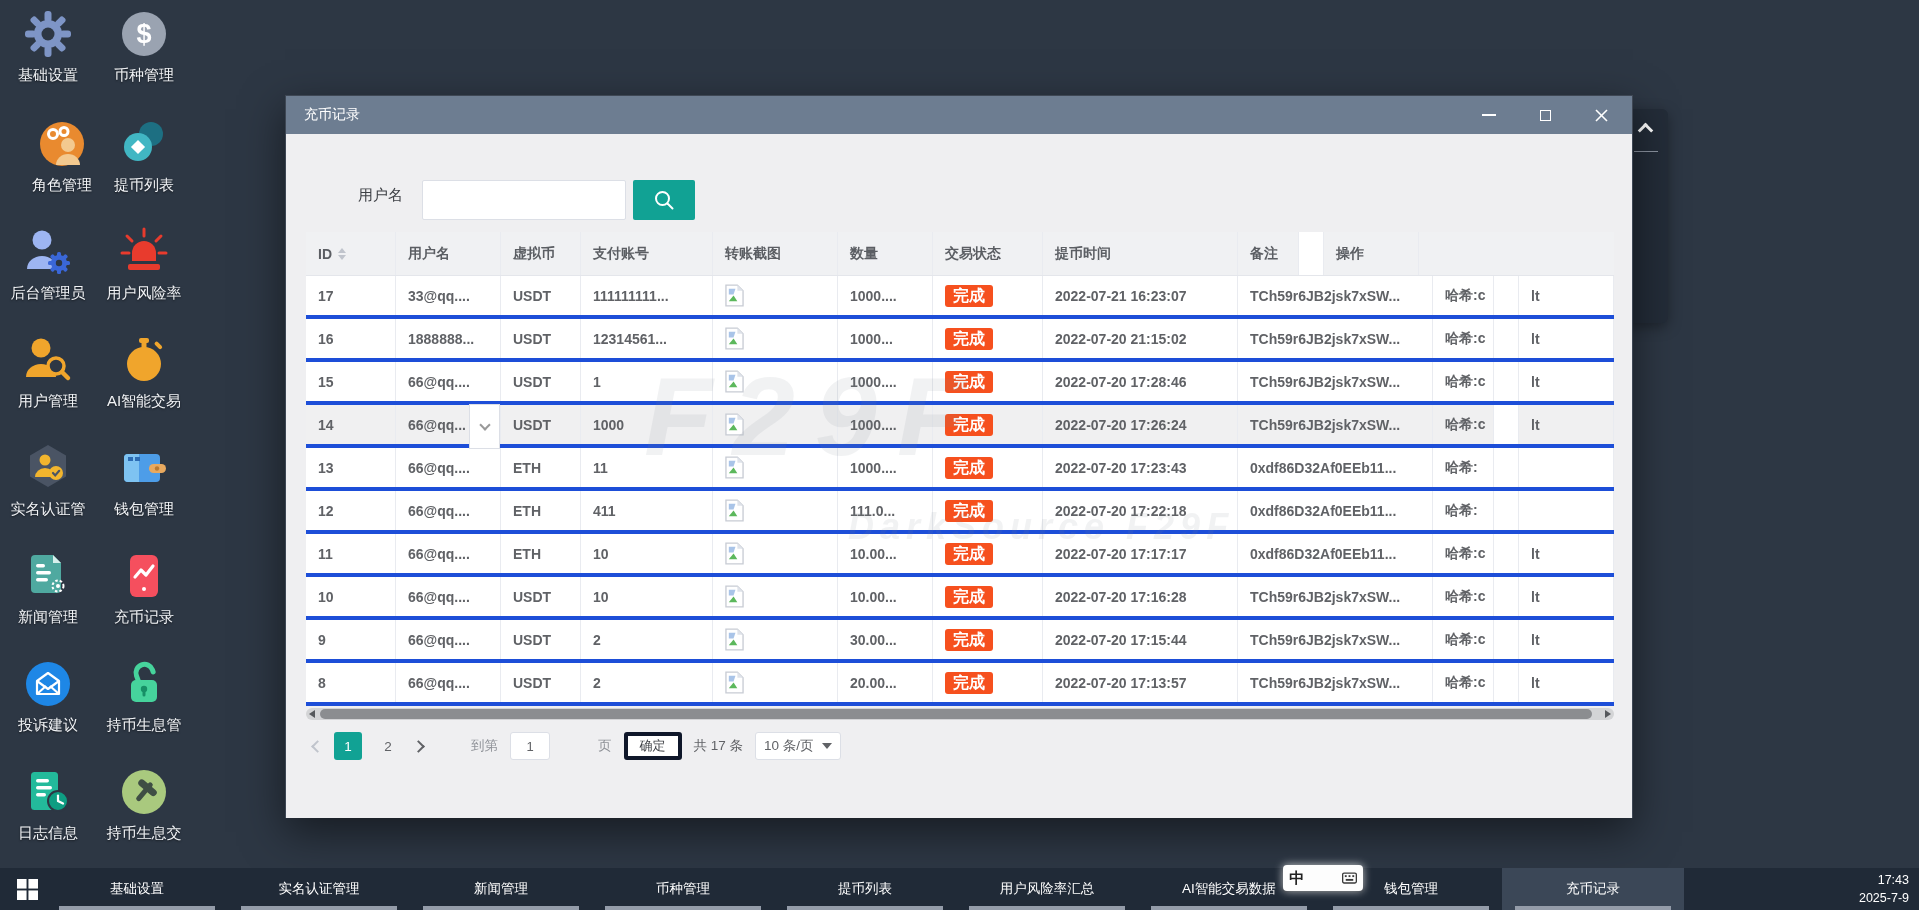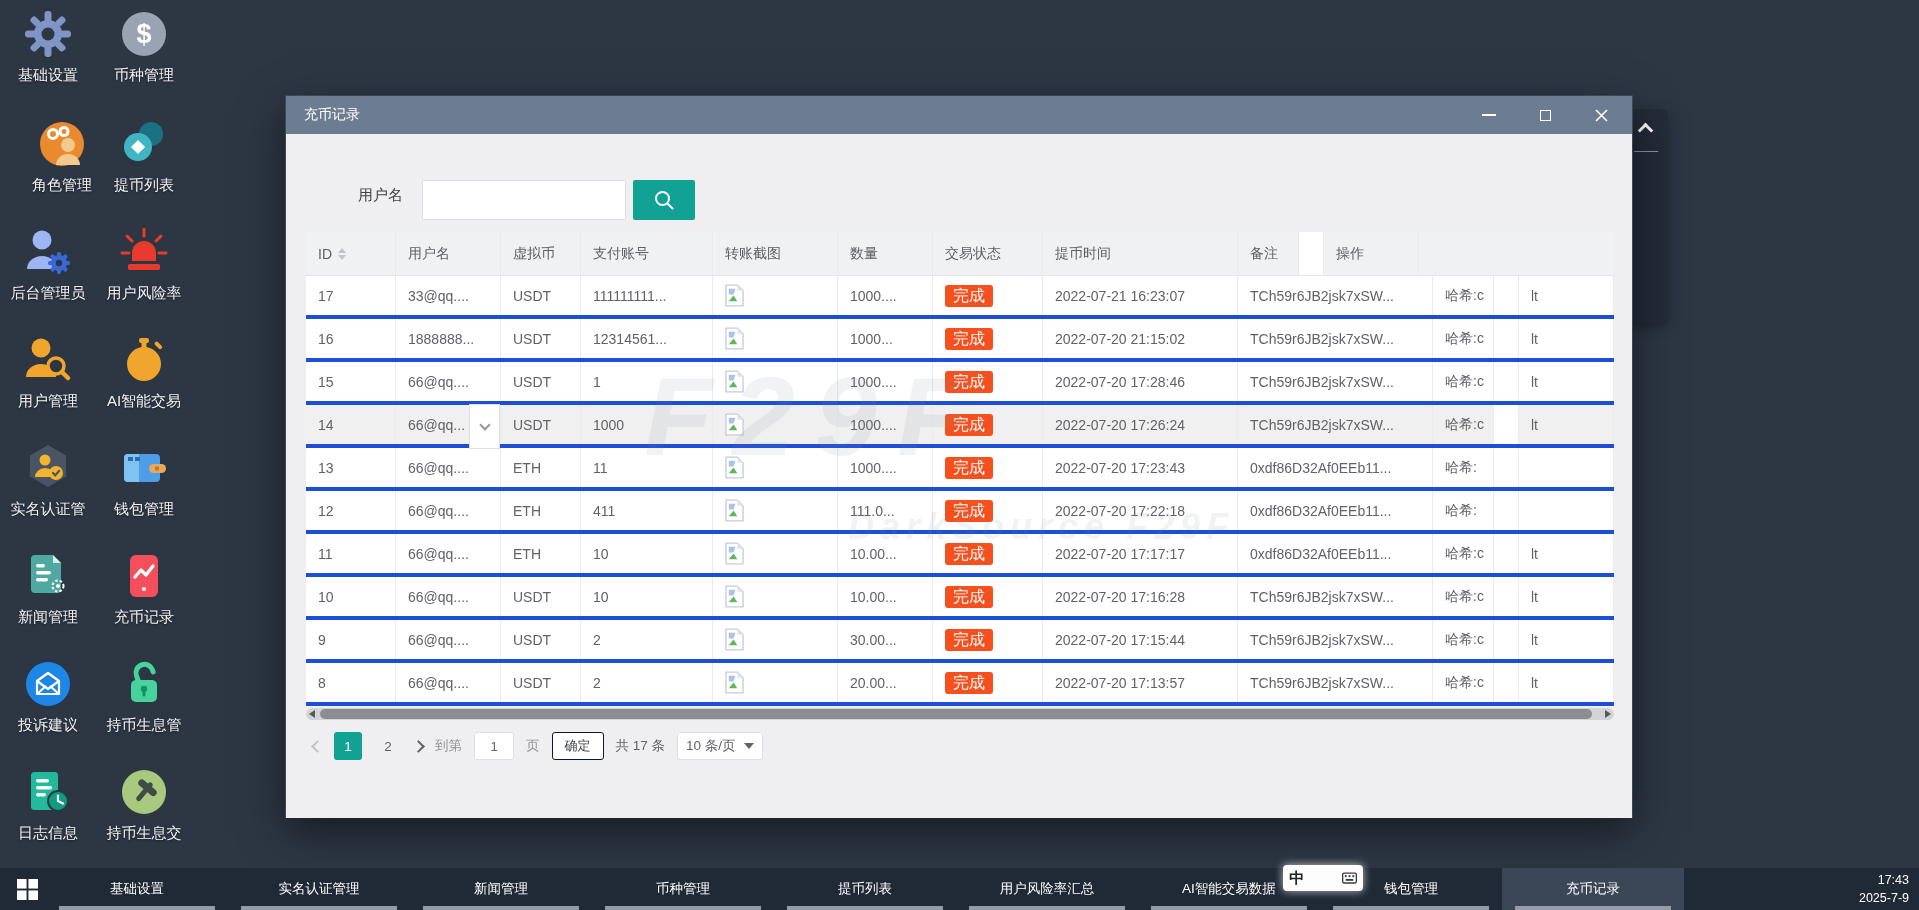--- a/index.html
+++ b/index.html
@@ -35,21 +35,21 @@
     border:1px solid #dcdfe6; border-radius:2px; padding:0 10px; font-size:14px; color:#333; }
   .search-btn { position:absolute; left:347px; top:46px; width:62px; height:40px; background:#11a294;
     border:none; border-radius:2px; display:flex; align-items:center; justify-content:center; cursor:pointer; }
 
   
   .wm { position:absolute; color:rgba(125,135,150,.11); font-style:italic; font-weight:bold; pointer-events:none; z-index:5; }
   .wm-big { left:358px; top:218px; font-size:112px; letter-spacing:20px; }
   .wm-line { left:562px; top:372px; font-size:36px; letter-spacing:6px; }
 
   
-  .tbl { position:absolute; left:20px; top:98px; width:1308px; background:#ef4444; font-size:14px; color:#606266; z-index:2; }
+  .tbl { position:absolute; left:20px; top:98px; width:1308px; background:#ef4444; font-size:14px; color:#606266; z-index:2;font-weight:bold; }
   .trow { display:flex; height:43px; background:#fff; border-bottom:4px solid #1d4ed8; position:relative; }
   .trow.hl { background:#f0f0f1; }
   .thead { height:44px; background:#f0f1f3; border-bottom:1px solid #e4e6eb; color:#5b5e63; }
   .tc { display:flex; align-items:center; padding-left:12px; border-right:1px solid #e9ebf0;
     overflow:hidden; white-space:nowrap; flex:none; }
   .c0{width:90px}.c1{width:105px}.c2{width:80px}.c3{width:132px}.c4{width:125px}.c5{width:95px}
   .c6{width:110px}.c7{width:195px}.c8{width:195px}.c9{width:61px}
   .c10{width:25px; background:#fff; padding:0;}
   .c11{width:95px}
   .sortbox { display:inline-flex; flex-direction:column; margin-left:6px; gap:2px; cursor:pointer; }
@@ -69,23 +69,23 @@
   .hs-right { right:3px; border-top:4px solid transparent; border-bottom:4px solid transparent; border-left:6px solid #55585c; }
 
   
   .pager { position:absolute; left:27px; top:597px; height:30px; display:flex; align-items:center; gap:12px;
     font-size:13.5px; color:#606266; z-index:2; }
   .pg-chev { width:9px; height:9px; border-right:2px solid #c0c4cc; border-bottom:2px solid #c0c4cc; cursor:pointer; }
   .pg-prev { transform:rotate(135deg); }
   .pg-next { transform:rotate(-45deg); border-color:#606266; }
   .pg-num { min-width:28px; height:28px; display:flex; align-items:center; justify-content:center; cursor:pointer; border-radius:3px; }
   .pg-active { background:#11a294; color:#fff; }
-  .pg-gray { color:#909399; }
+  .pg-gray { color:#909399;margin-left:36px; }
   .pg-input { width:40px; height:28px; border:1px solid #dcdfe6; border-radius:3px; text-align:center; font-size:13px; color:#606266; background:#fff; }
-  .pg-btn { height:28px; padding:0 12px; background:#fff; border:1px solid #0f172a; border-radius:3px; font-size:13px; color:#3c3f44; cursor:pointer; }
+  .pg-btn { height:28px; padding:0 12px; background:#fff; border:4px solid #0f172a; border-radius:3px; font-size:13px; color:#3c3f44; cursor:pointer; }
   .pg-select { height:28px; background:#fff; border:1px solid #dcdfe6; border-radius:3px; display:flex;
     align-items:center; padding:0 8px; gap:8px; cursor:pointer; }
   .sel-car { width:0;height:0;border-left:5px solid transparent;border-right:5px solid transparent;border-top:6px solid #606266; }
 
   
   .taskbar { position:absolute; left:0; bottom:0; width:1919px; height:42px; background:#202a37; z-index:10; }
   .startbtn { position:absolute; left:8px; top:0; width:38px; height:42px; display:flex; align-items:center; justify-content:center; cursor:pointer; }
   .tb-items { position:absolute; left:46px; top:0; height:42px; display:flex; }
   .tb-item { width:182px; height:42px; display:flex; align-items:center; justify-content:center;
     color:#fff; font-size:13.5px; position:relative; cursor:pointer; }

